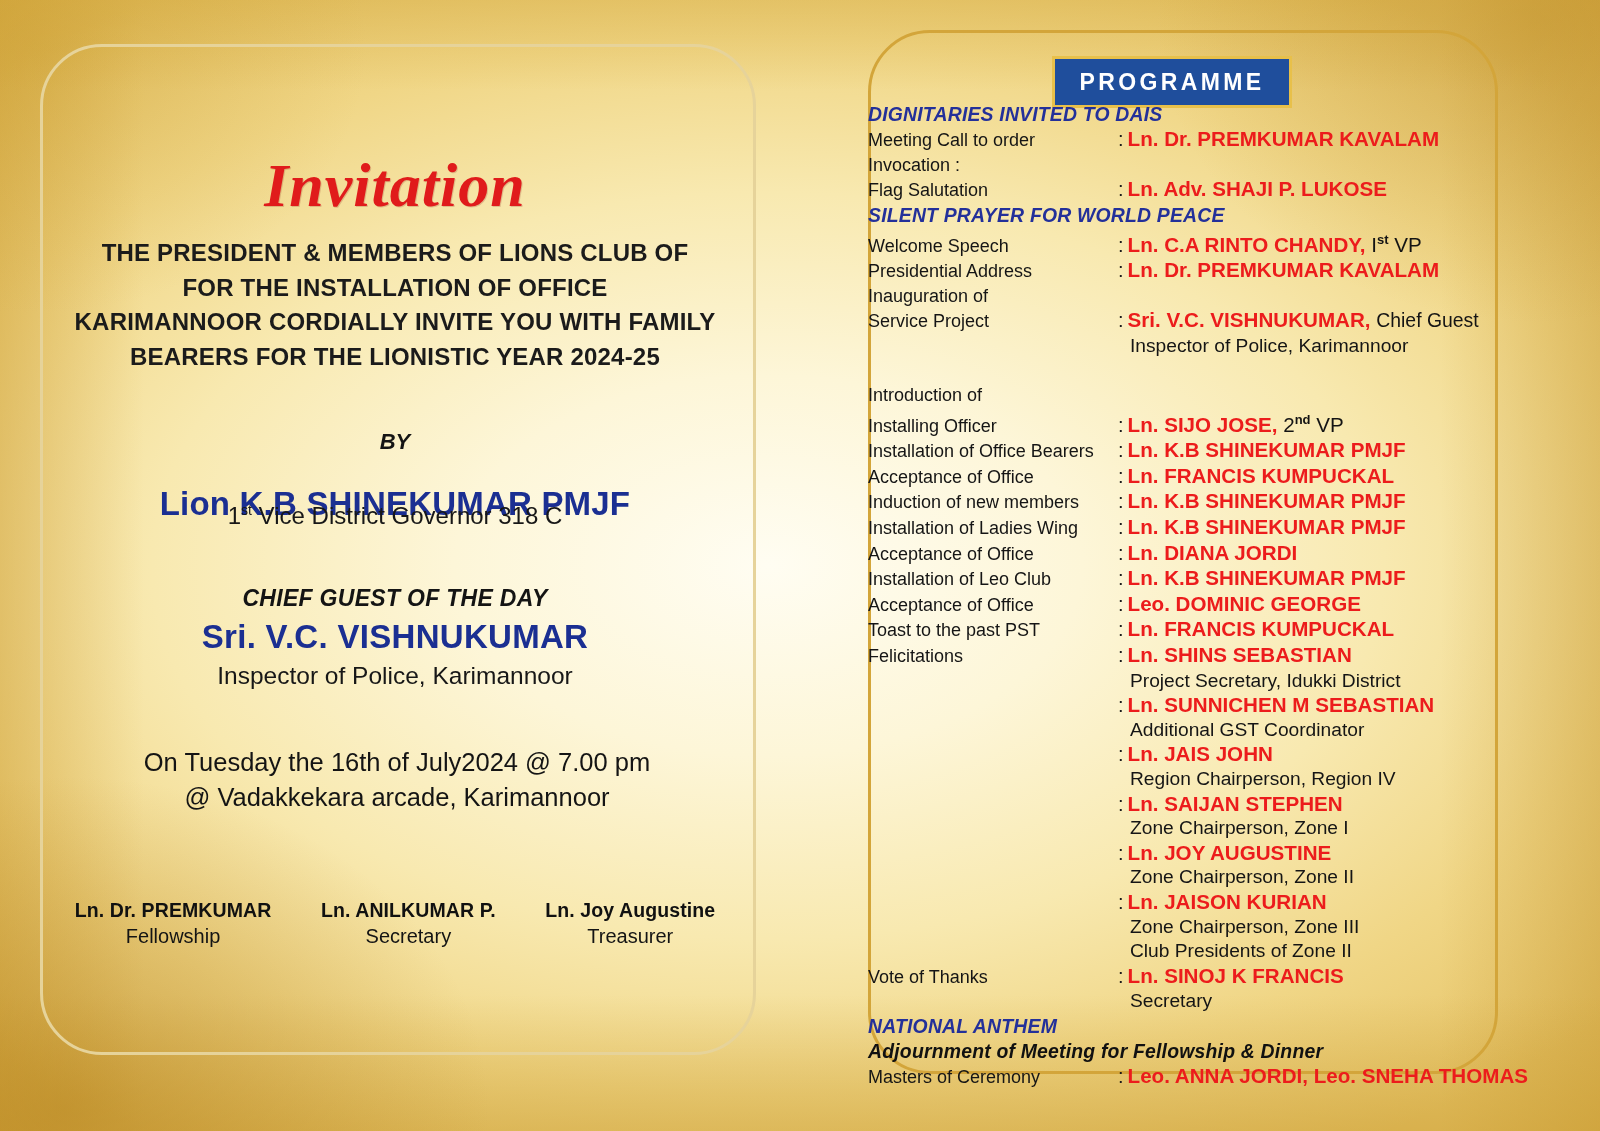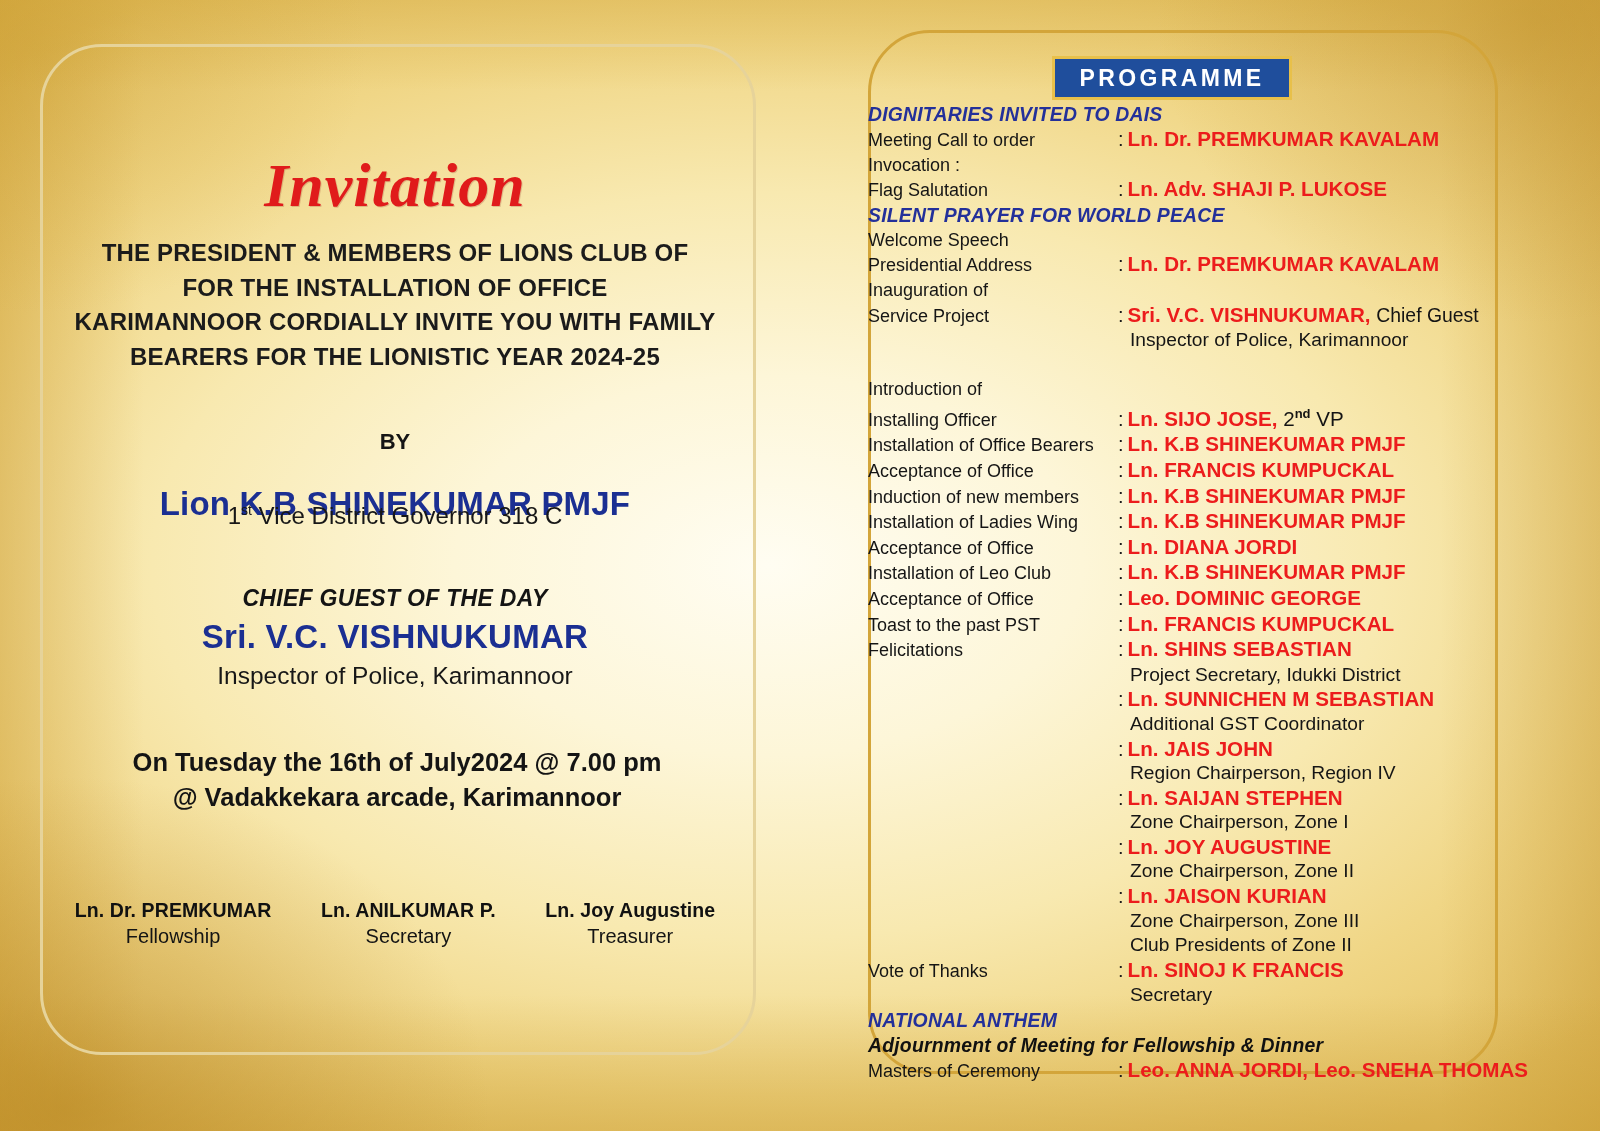--- a/index.html
+++ b/index.html
@@ -33,46 +33,46 @@
   #left-panel{left:40px;top:44px;width:710px;height:1005px;}
   .invitation-title{
     position:absolute;left:0;right:0;top:106px;text-align:center;
     font-family:"Liberation Serif", serif;font-style:italic;font-weight:700;
     font-size:62px;color:#e01b1b;letter-spacing:1px;
     text-shadow:1px 1px 0 rgba(120,0,0,.18);
   }
   .body-lines{position:absolute;left:0;right:0;top:192px;text-align:center;
     font-size:24px;font-weight:600;color:#1b1b1b;line-height:34.5px;letter-spacing:.2px;}
   .by-label{position:absolute;left:0;right:0;top:385px;text-align:center;
-    font-size:22px;font-weight:700;color:#151515;}
+    font-size:22px;font-weight:700;font-style:italic;color:#151515;}
   .by-name{position:absolute;left:0;right:0;top:415px;text-align:center;
     font-size:33px;font-weight:700;color:#1b2f92;letter-spacing:.2px;margin-top:26px;}
   .by-sub{position:absolute;left:0;right:0;top:458px;text-align:center;
     font-size:24px;font-weight:400;color:#171717;}
   .by-sub sup{font-size:14px;}
 
   .cg-label{position:absolute;left:0;right:0;top:541px;text-align:center;
     font-size:23px;font-weight:700;font-style:italic;color:#141414;letter-spacing:.3px;}
   .cg-name{position:absolute;left:0;right:0;top:574px;text-align:center;
     font-size:33px;font-weight:700;color:#1b2f92;letter-spacing:.3px;}
   .cg-sub{position:absolute;left:0;right:0;top:618px;text-align:center;
     font-size:24.5px;font-weight:400;color:#171717;}
 
   .when{position:absolute;left:4px;right:0;top:701px;text-align:center;
-    font-size:25.5px;font-weight:700;color:#141414;line-height:35px;}
+    font-size:25.5px;font-weight:400;color:#141414;line-height:35px;}
 
   .signatories{position:absolute;left:10px;right:10px;top:855px;display:flex;justify-content:space-around;}
   .sig{text-align:center;}
   .sig .nm{font-size:19.5px;font-weight:700;color:#111;letter-spacing:.1px;}
   .sig .ro{font-size:20px;font-weight:400;color:#141414;margin-top:3px;}
 
   
   #right-panel{left:868px;top:30px;width:624px;height:1038px;}
   #programme-badge{
-    position:absolute;left:184px;top:26px;width:240px;height:44px;
+    position:absolute;left:184px;top:26px;width:240px;height:52px;
     background:#1f4e9c;border:3px solid #e8c04a;
     display:flex;align-items:center;justify-content:center;
     color:#ffffff;font-size:23px;font-weight:700;letter-spacing:3.4px;
     box-sizing:border-box;
   }
 
   #prog-list{position:absolute;left:0;top:72px;width:624px;}
   .row{display:flex;align-items:baseline;line-height:24.6px;min-height:24.6px;}
   .lab{width:250px;flex:0 0 250px;font-size:18px;font-weight:400;color:#151515;padding-left:0px;}
   .val{flex:1;font-size:20.6px;font-weight:700;color:#ec1c1c;white-space:nowrap;}
@@ -145,20 +145,21 @@
         <div class="lab">Invocation :</div>
         <div class="val"></div>
       </div>
       <div class="row">
         <div class="lab">Flag Salutation</div>
         <div class="val"><span class="colon">:</span>Ln. Adv. SHAJI P. LUKOSE</div>
       </div>
       <div class="section">SILENT PRAYER FOR WORLD PEACE</div>
       <div class="row">
         <div class="lab">Welcome Speech</div>
+        <div class="val"><span class="colon">:</span>Ln. C.A RINTO CHANDY, <span class="vp">I<sup>st</sup> VP</span></div>
       </div>
       <div class="row">
         <div class="lab">Presidential Address</div>
         <div class="val"><span class="colon">:</span>Ln. Dr. PREMKUMAR KAVALAM</div>
       </div>
       <div class="row">
         <div class="lab">Inauguration of</div>
         <div class="val"></div>
       </div>
       <div class="row">

